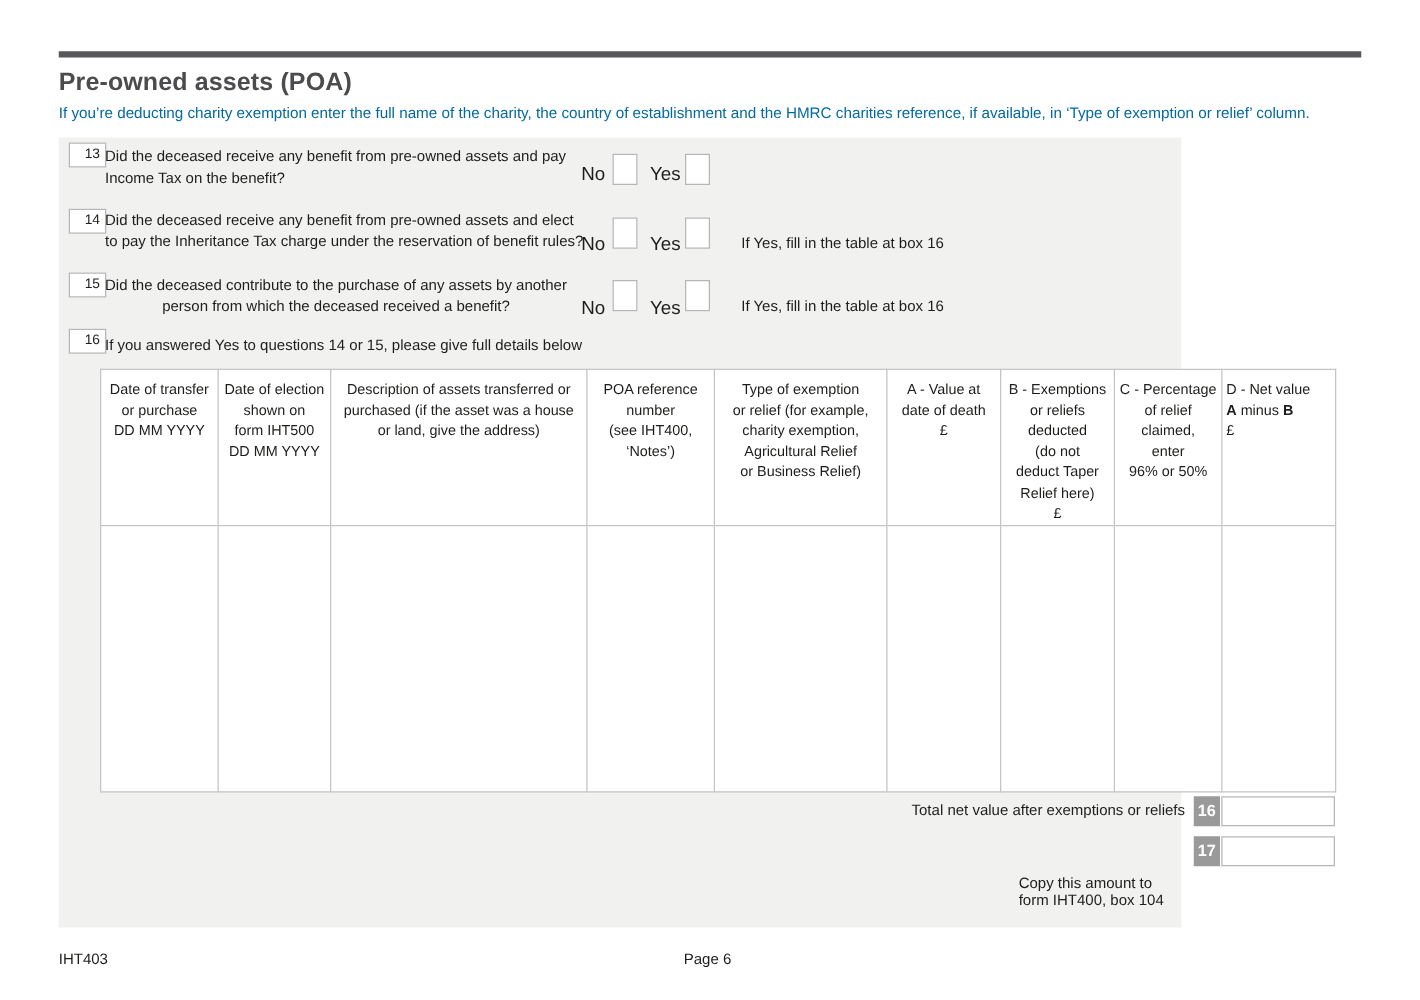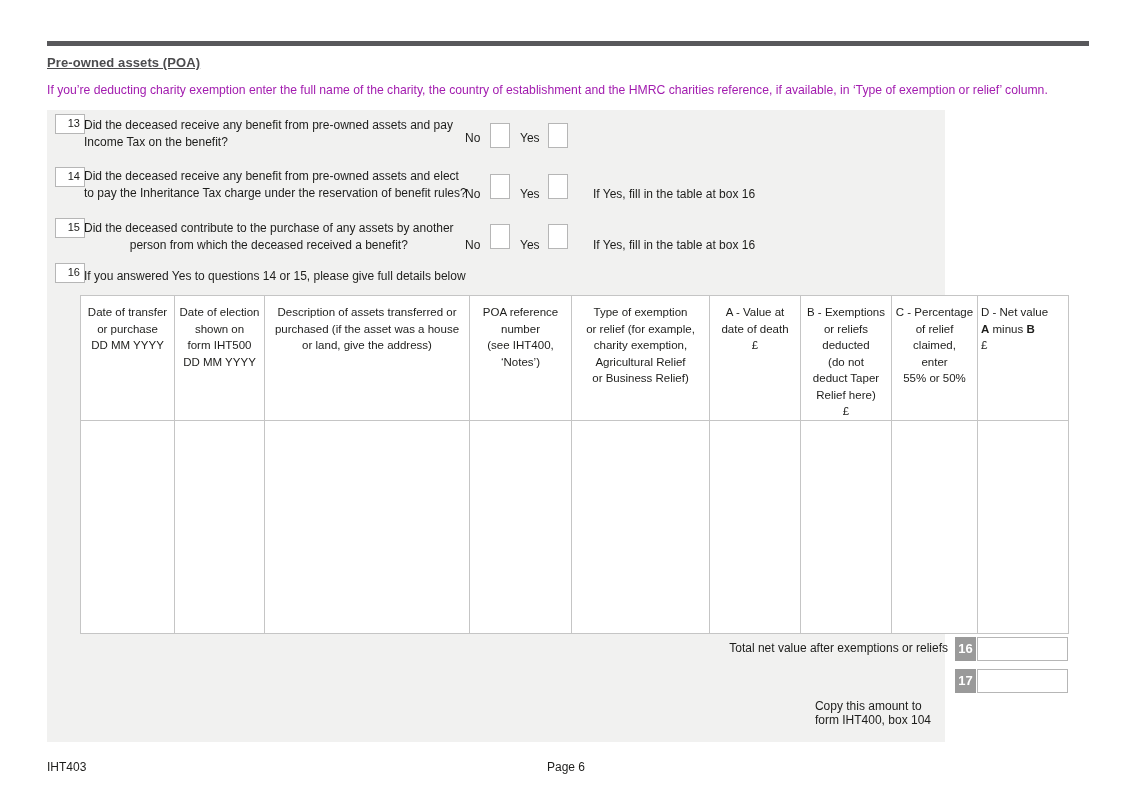--- a/index.html
+++ b/index.html
@@ -2,29 +2,29 @@
 <html><head>
 <meta charset="utf-8">
 <style>
   html, body { margin:0; padding:0; background:#ffffff; }
   .page {
     position:relative; width:1136px; height:800px; background:#ffffff;
     font-family:"Liberation Sans", sans-serif; color:#1d1d1b; overflow:hidden;
   }
   .abs { position:absolute; }
   .top-rule { background:#58585b; width:1042px; height:5px; }
-  .page-title { font-size:13px; font-weight:bold; color:#4c4c4e; letter-spacing:0.1px;text-decoration:underline; }
-  .intro { font-size:12.2px; color:#a21caf; white-space:nowrap; }
+  .page-title { font-size:20px; font-weight:bold; color:#4c4c4e; letter-spacing:0.1px; }
+  .intro { font-size:12.2px; color:#0369a1; white-space:nowrap; }
   .panel { background:#f1f1f0; width:898px; height:632px; }
   .numbox {
     background:#ffffff; border:1px solid #b6b6b6; width:30px; height:20px;
     box-sizing:border-box; font-size:11px; text-align:right; padding:2px 4px 0 0;
   }
   .qtext { font-size:12px; line-height:16.5px; white-space:pre-line; }
-  .yn-label { font-size:12px; }
+  .yn-label { font-size:15px; }
   .checkbox {
     width:20px; height:25px; background:#ffffff; border:1px solid #b6b6b6;
     box-sizing:border-box;
   }
   .note { font-size:12px; }
   table.poa-table { border-collapse:collapse; table-layout:fixed; width:988px; }
   table.poa-table td { border:1px solid #c5c5c5; background:#ffffff; vertical-align:top; padding:0; }
   .th-cell { font-size:11.5px; line-height:16.5px; text-align:center; padding:8px 3px 0 3px; white-space:pre-line; }
   .th-line { font-size:11.5px; line-height:16.5px; text-align:left; }
   .th-line b { font-weight:bold; }
@@ -132,21 +132,21 @@
 (do not
 deduct Taper
 Relief here)
 £</div>
             </td>
         <td>
               <div class="th-cell">C - Percentage
 of relief
 claimed,
 enter
-55% or 50%</div>
+96% or 50%</div>
             </td>
         <td>
           <div class="th-cell" style="white-space:normal; padding-bottom:0;">
             <div class="th-line">D - Net value</div>
             <div class="th-line"><b>A</b><span> minus </span><b>B</b></div>
             <div class="th-line">£</div>
           </div>
         </td>
       </tr>
       <tr style="height:213px;">

